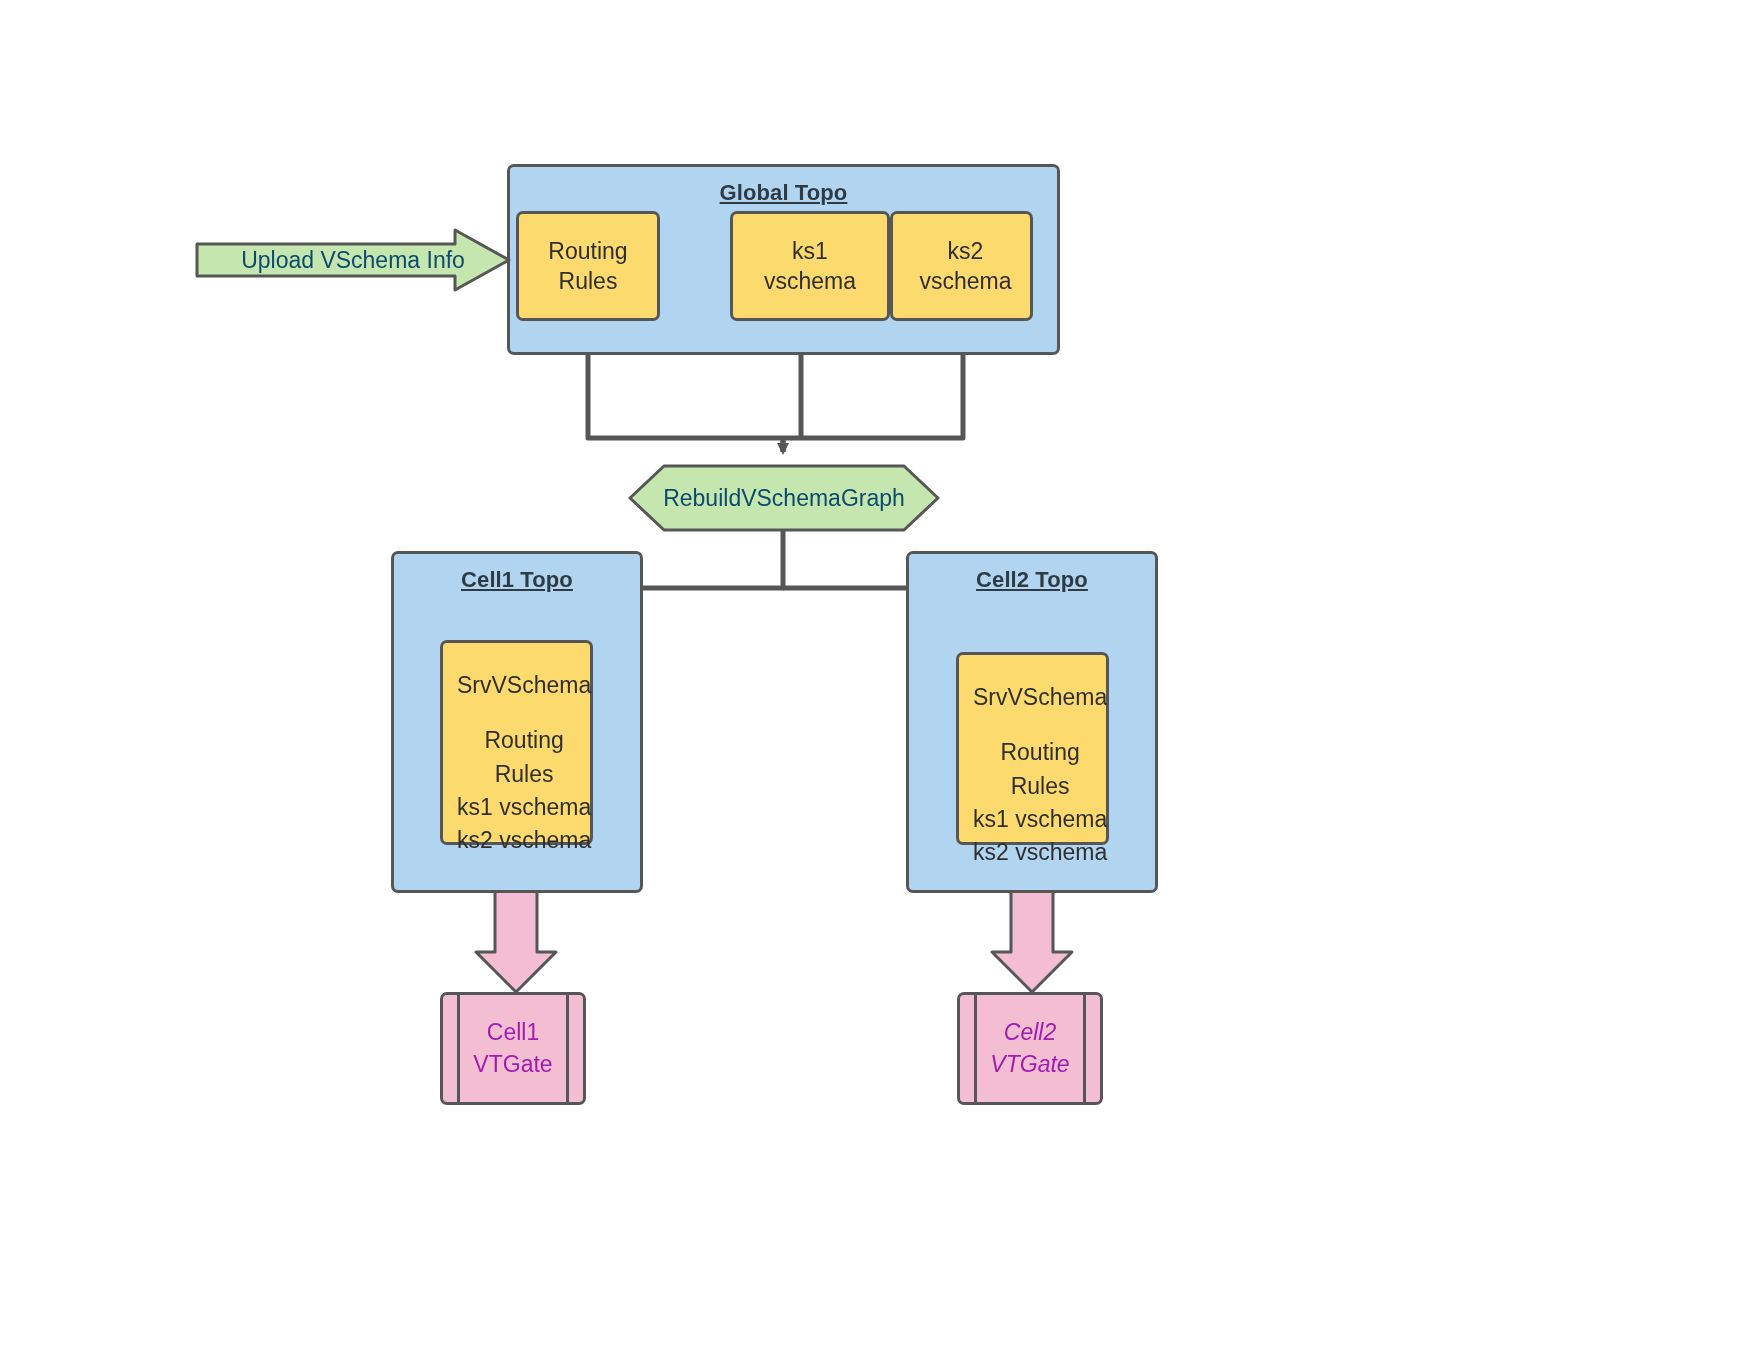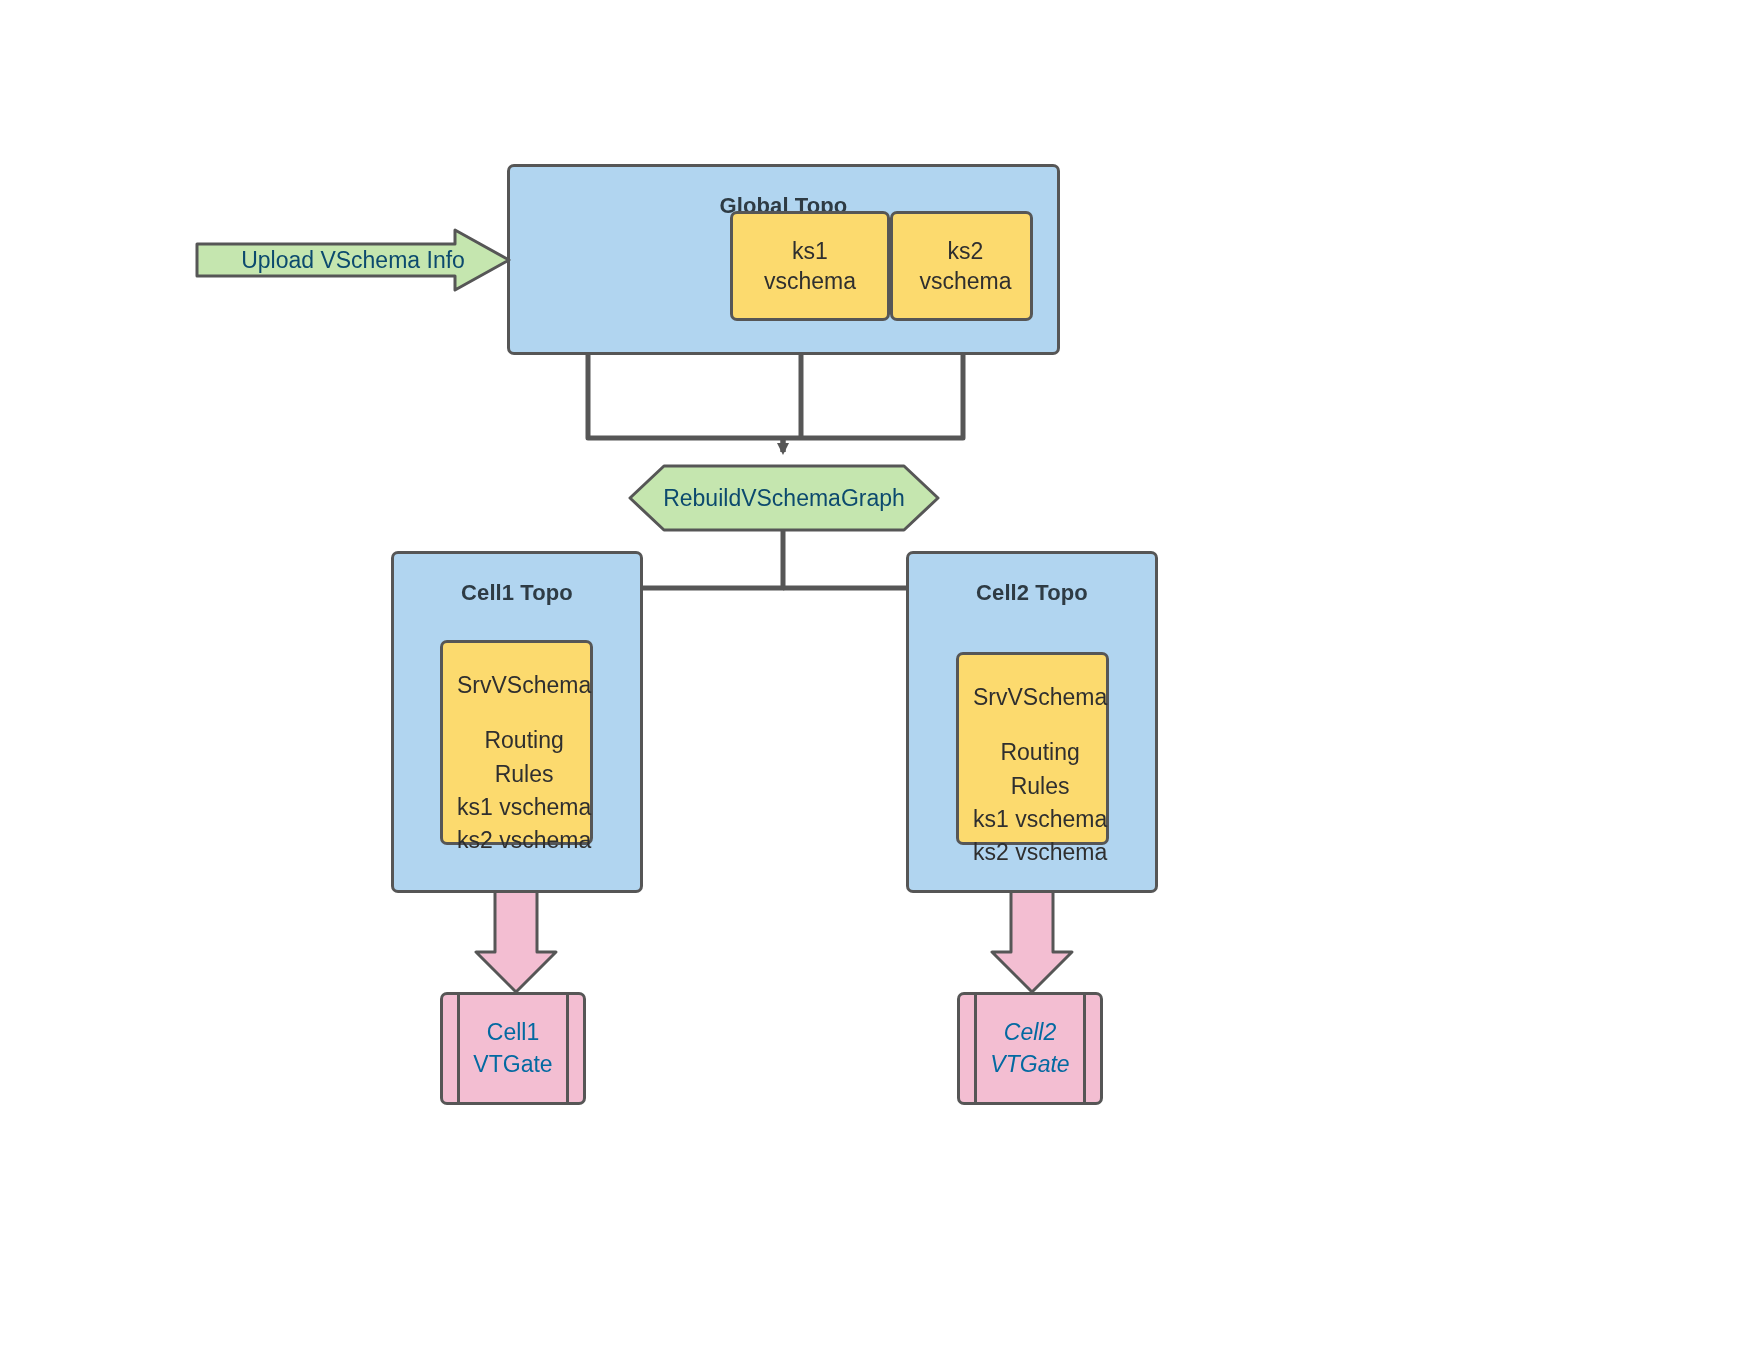--- a/index.html
+++ b/index.html
@@ -41,22 +41,23 @@
     border: 3px solid #565656;
     border-radius: 7px;
     align-items: flex-start;
     justify-content: center;
   }
   .group-title {
     font-weight: bold;
     font-size: 22px;
     color: #2e3b44;
     line-height: 1.1;
-    padding-top: 27px;
+    padding-top: 14px;
     letter-spacing: 0.1px;
+    text-decoration: underline;
   }
   
   .yellow-box {
     background: #fcda6e;
     border: 3px solid #565656;
     border-radius: 7px;
     font-size: 23px;
     color: #2f2f2f;
     line-height: 1.32;
   }
@@ -70,21 +71,21 @@
   .yellow-box .blank-line {
     display: block;
     height: 22px;
   }
   
   .vtgate-box {
     background: #f3bed2;
     border: 3px solid #565656;
     border-radius: 7px;
     font-size: 23px;
-    color: #0369a1;
+    color: #a21caf;
     line-height: 1.35;
   }
   .vtgate-box::before,
   .vtgate-box::after {
     content: "";
     position: absolute;
     top: -3px;
     bottom: -3px;
     width: 0;
     border-left: 3px solid #565656;
@@ -138,20 +139,26 @@
     <path d="M1032,610 L1032,630" stroke="#565656" stroke-width="5" fill="none" marker-end="url(#arrowGray)"></path>
 
     <path d="M495,845 L537,845 L537,952 L556,952 L516,992 L476,952 L495,952 Z" fill="#f3bed2" stroke="#565656" stroke-width="3" stroke-linejoin="round"></path>
     <path d="M1011,845 L1053,845 L1053,952 L1072,952 L1032,992 L992,952 L1011,952 Z" fill="#f3bed2" stroke="#565656" stroke-width="3" stroke-linejoin="round"></path>
   </svg>
 
   <div class="node group-box" style="left:507px; top:164px; width:553px; height:191px;">
     <div class="group-title">Global Topo</div>
   </div>
 
+  <div class="node yellow-box" style="left:516px; top:211px; width:144px; height:110px;">
+    <div>
+      <span>Routing</span><br>
+      <span>Rules</span>
+    </div>
+  </div>
 
   <div class="node yellow-box" style="left:730px; top:211px; width:160px; height:110px;">
     <div>
       <span>ks1</span><br>
       <span>vschema</span>
     </div>
   </div>
 
   <div class="node yellow-box" style="left:890px; top:211px; width:143px; height:110px;padding-left:8px;">
     <div>

